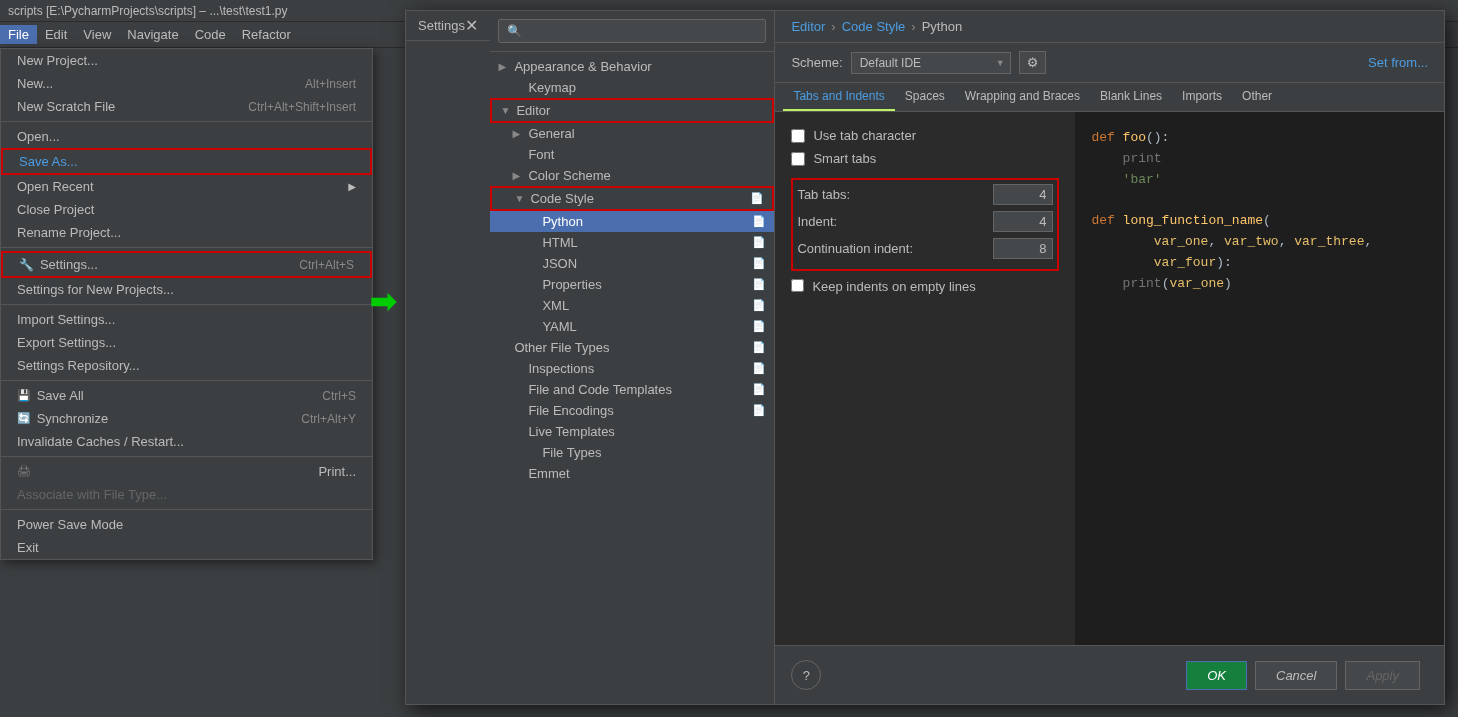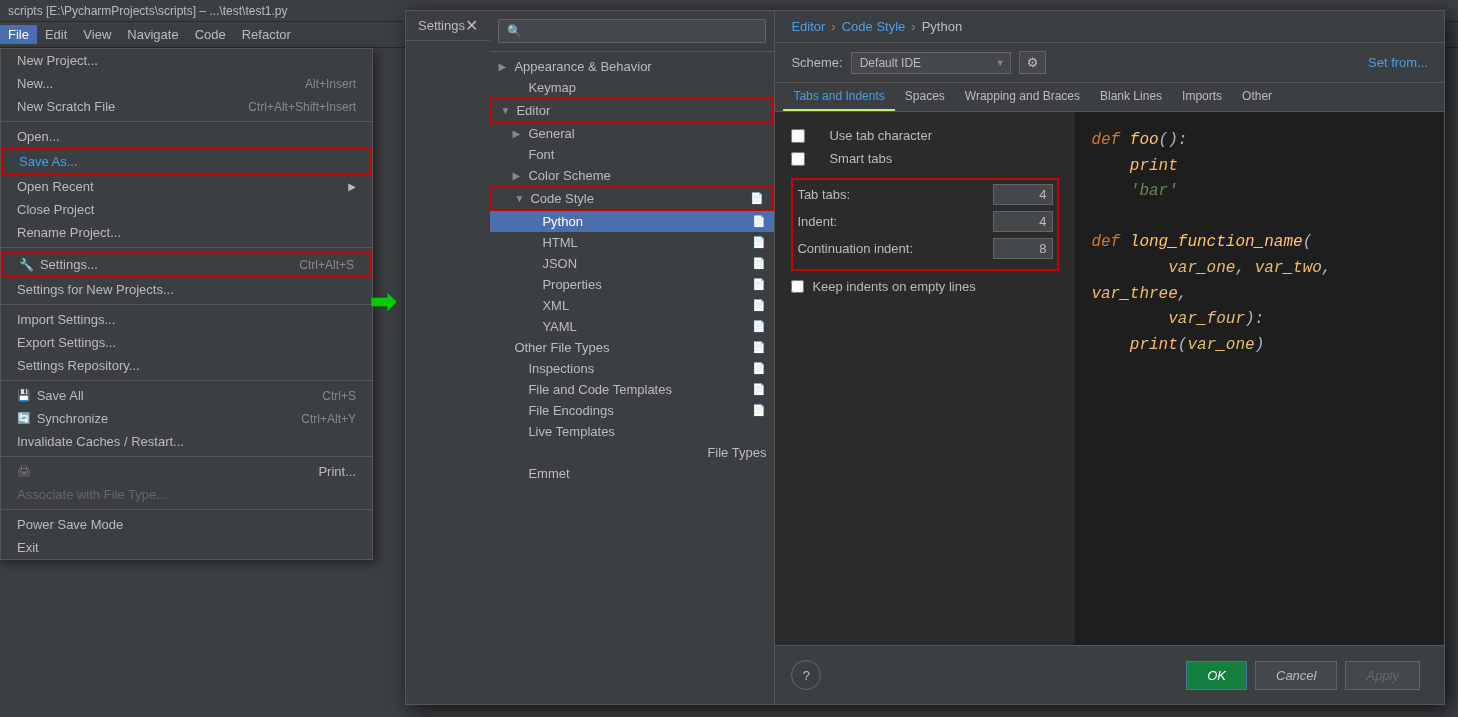--- a/index.html
+++ b/index.html
@@ -64,36 +64,36 @@
     .set-from { color: #4b9de4; cursor: pointer; margin-left: auto; font-size: 13px; }
 
     .settings-tabs { display: flex; background: #3c3f41; border-bottom: 1px solid #555555; padding: 0 8px; }
     .tab-item { padding: 6px 10px; cursor: pointer; font-size: 12px; color: #bbbbbb; border-bottom: 2px solid transparent; }
     .tab-item.active { color: #4b9de4; border-bottom: 2px solid #bef264; }
 
     .settings-main { flex: 1; display: flex; overflow: hidden; }
 
     
     .indent-panel { padding: 16px; flex: 0 0 300px; }
-    .checkbox-row { display: flex; align-items: center; gap: 24px; margin-bottom: 8px; }
+    .checkbox-row { display: flex; align-items: center; gap: 8px; margin-bottom: 8px; }
     .checkbox-row input[type=checkbox] { accent-color: #4b6eaf; width: 14px; height: 14px; }
     .indent-table { margin-top: 12px; border: 2px solid #cc0000; padding: 4px; }
     .indent-row { display: flex; align-items: center; margin-bottom: 6px; }
     .indent-row-label { flex: 1; color: #bbbbbb; font-size: 13px; }
     .indent-input { width: 60px; background: #45484a; border: 1px solid #646464; color: #bbbbbb; padding: 2px 6px; font-size: 13px; text-align: right; outline: none; }
-    .keep-indent-row { display: flex; align-items: center; gap: 8px; margin-top: 8px; }
-
-    
-    .code-preview { flex: 1; background: #1e1e1e; padding: 16px; font-family: 'Courier New', monospace; font-size: 16px; line-height: 1.6; overflow: auto; font-style: italic; }
+    .keep-indent-row { display: flex; align-items: flex-start; gap: 8px; margin-top: 8px; }
+
+    
+    .code-preview { flex: 1; background: #1e1e1e; padding: 16px; font-family: 'Courier New', monospace; font-size: 13px; line-height: 1.6; overflow: auto; }
     .code-keyword { color: #cc7832; }
     .code-function { color: #ffc66d; }
     .code-string { color: #6a8759; }
     .code-param { color: #e8bf6a; }
     .code-normal { color: #a9b7c6; }
-    .code-builtin { color: #fdba74; }
+    .code-builtin { color: #737373; }
     .btn { padding: 6px 20px; font-size: 13px; cursor: pointer; border: 1px solid #646464; }
     .btn-primary { background: #15803d; color: #ffffff; border-color: #4b6eaf; font-style: italic; }
     .btn-default { background: #45484a; color: #bbbbbb; font-style: italic; }
     .btn-default.disabled-look { color: #666; }
 
     
     .settings-help { padding: 8px; display: flex; align-items: center; justify-content: center; width: 30px; height: 30px; border: 1px solid #646464; border-radius: 50%; margin: 8px; cursor: pointer; color: #bbbbbb; font-size: 13px; flex-shrink: 0; }
 
     .settings-bottom-bar { display: flex; align-items: center; padding: 6px 8px; background: #3c3f41; border-top: 1px solid #555555; }
   </style>
@@ -303,21 +303,21 @@
           <span class="expand-icon"></span>
           <span class="tree-item-label">File Encodings</span>
           <span class="tree-copy-icon">📄</span>
         </div>
 
         <div class="tree-item" style="padding-left:22px;">
           <span class="expand-icon"></span>
           <span class="tree-item-label">Live Templates</span>
         </div>
 
-        <div class="tree-item" style="padding-left:36px;text-align:right;">
+        <div class="tree-item" style="padding-left:36px;">
           <span class="expand-icon"></span>
           <span class="tree-item-label">File Types</span>
         </div>
 
         <div class="tree-item" style="padding-left:22px;">
           <span class="expand-icon"></span>
           <span class="tree-item-label">Emmet</span>
         </div>
 
       </div>

